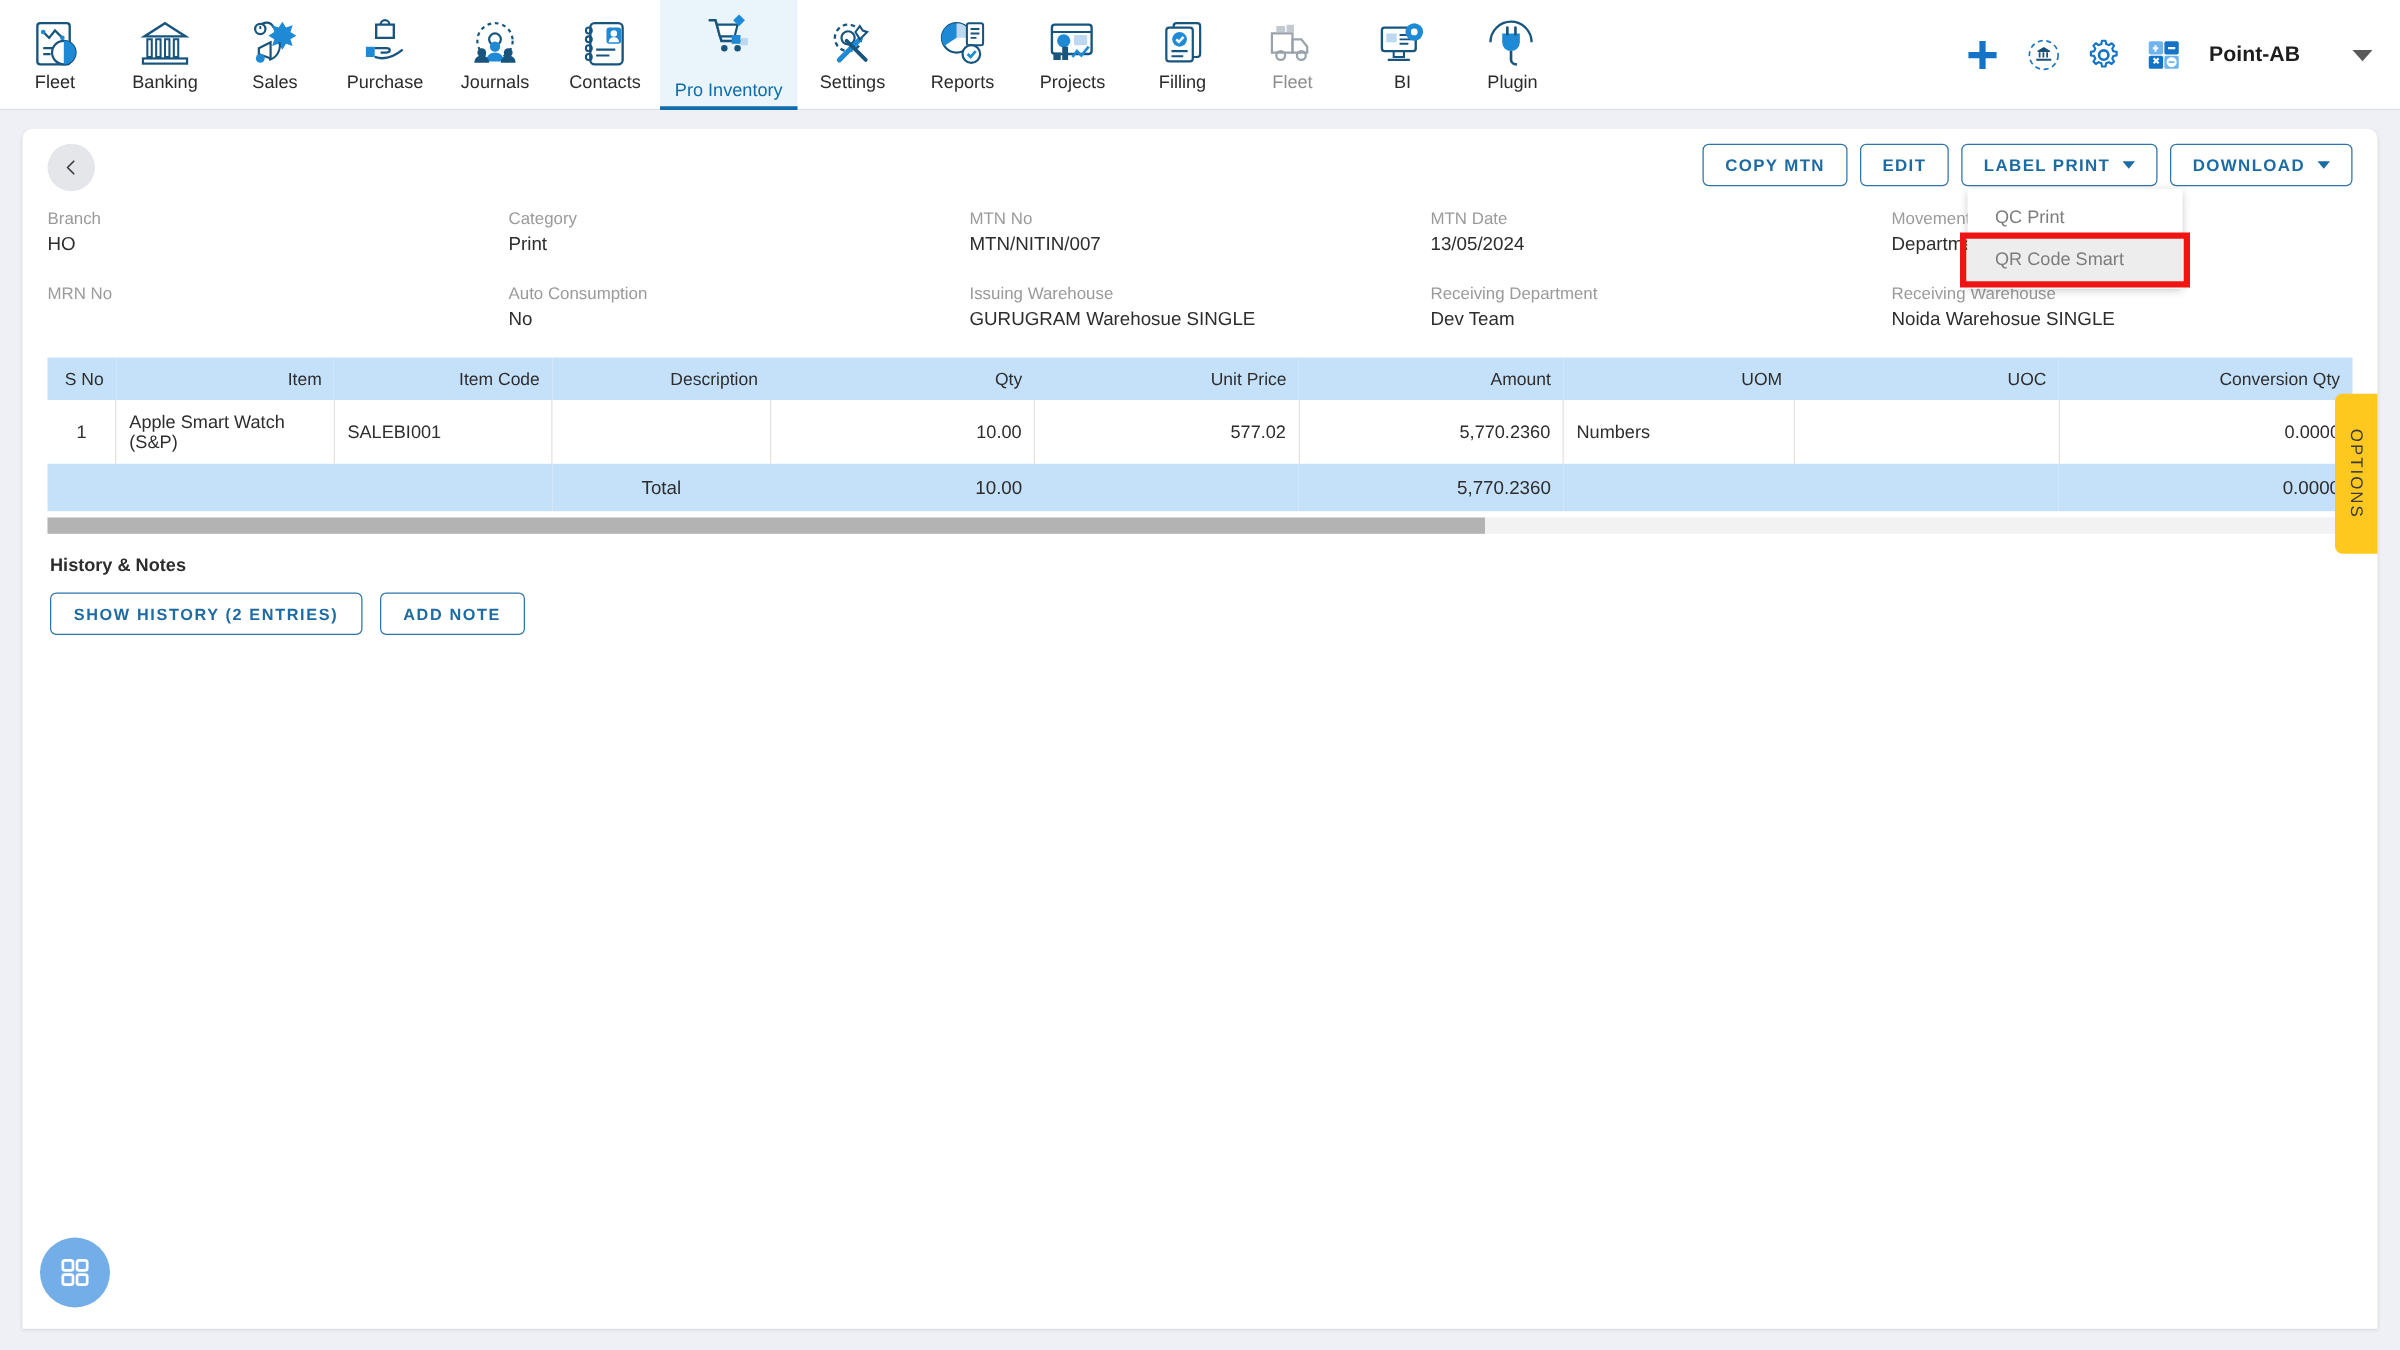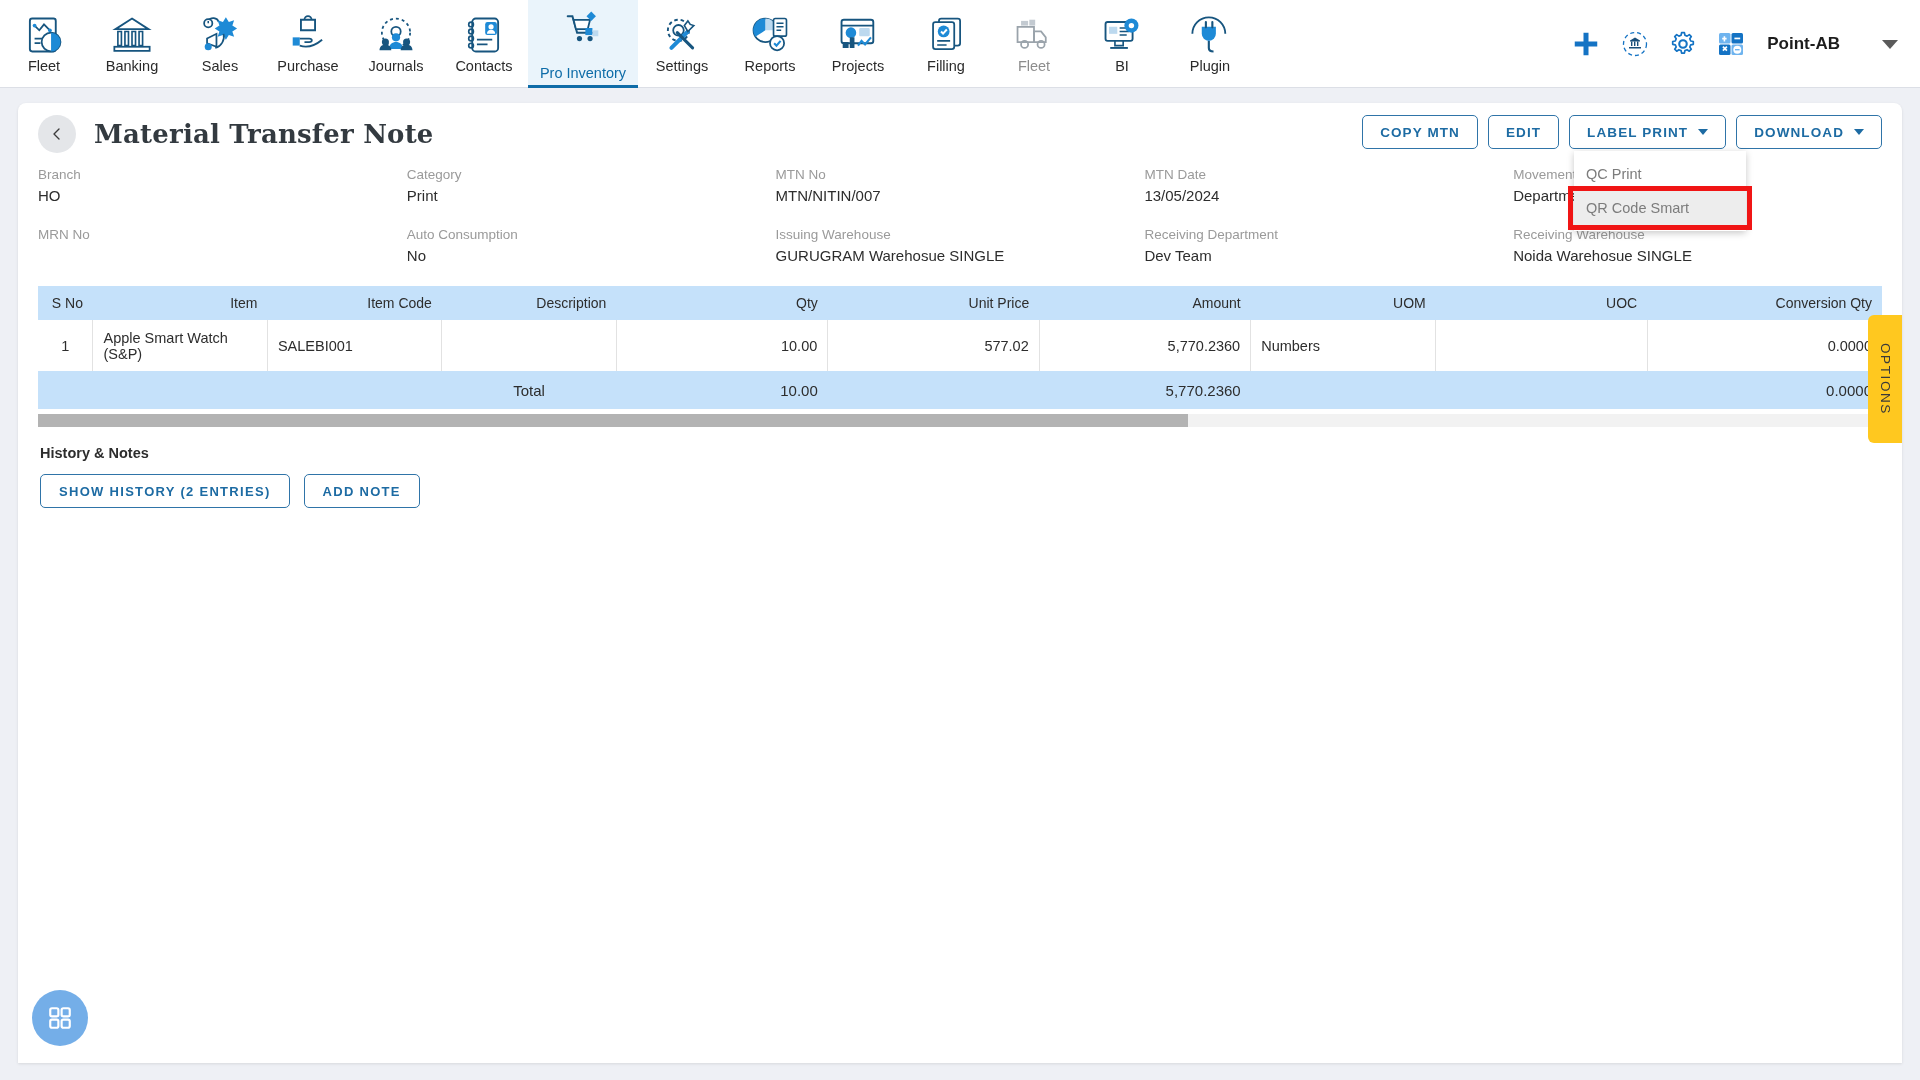--- a/index.html
+++ b/index.html
@@ -109,21 +109,21 @@
 
   
   .dropdown {
     position: absolute; top: 48px; right: 156px;
     width: 172px; background: #fff;
     box-shadow: 0 2px 7px rgba(0,0,0,0.22);
     padding: 6px 0 6px 0; z-index: 40;
   }
   .dd-item {
     height: 34px; display: flex; align-items: center;
-    padding: 0 12px; font-size: 14.5px; color: #7c7c7c;
+    padding: 0 22px; font-size: 14.5px; color: #7c7c7c;
     cursor: pointer; white-space: nowrap;
   }
   .dd-item.hover { background: #ededed; }
   .dd-highlight {
     position: absolute; left: -6px; right: -6px; top: -5px; bottom: -5px;
     border: 5px solid #f01515; pointer-events: none;
   }
   .dd-item-wrap { position: relative; }
 
   
@@ -420,21 +420,20 @@
 </div>
 
 <div class="card">
 
   <div class="page-head">
     <button class="back-btn">
       <svg viewBox="0 0 24 24">
         <path d="M15 4.5L7.5 12 15 19.5" fill="none" stroke="#3b3b3b" stroke-width="2" stroke-linecap="round" stroke-linejoin="round"></path>
       </svg>
     </button>
-    <div class="page-title">Material Transfer Note</div>
 
     <div class="head-actions">
       <button class="obtn">
         <span>COPY MTN</span>
       </button>
       <button class="obtn">
         <span>EDIT</span>
       </button>
       <button class="obtn">
         <span>LABEL PRINT</span>

